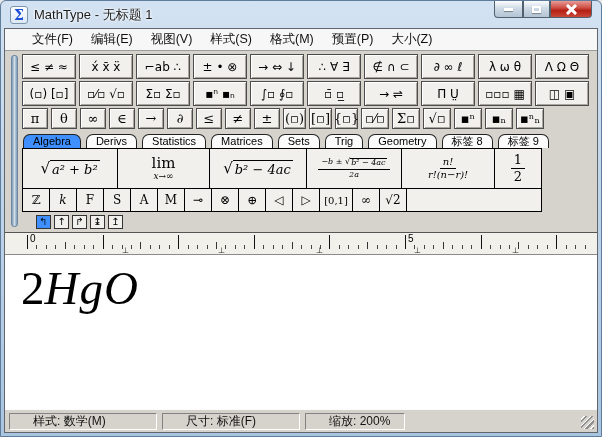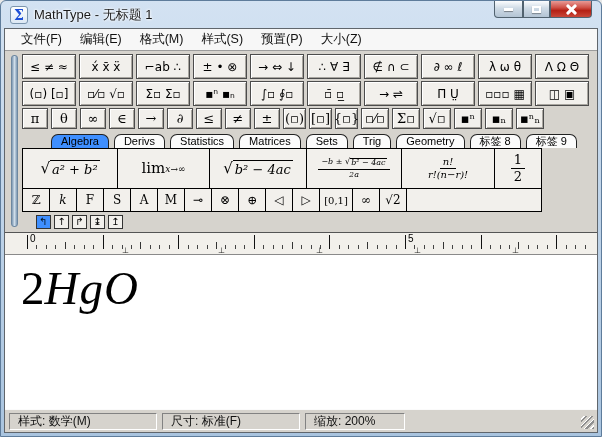--- a/index.html
+++ b/index.html
@@ -19,46 +19,46 @@
   .wbtn.close{width:42px;background:linear-gradient(#f2a early,#c33)}
   .wbtn.close{background:linear-gradient(#e89a95,#d05349 40%,#b52014 60%,#c94738);border-radius:0 0 4px 0;}
   .glyph-min{width:9px;height:3px;background:#fff;box-shadow:0 1px 1px rgba(0,0,0,.4);}
   .glyph-max{width:9px;height:7px;border:2px solid #fff;box-shadow:0 1px 1px rgba(0,0,0,.3);}
   .glyph-close{position:relative;width:11px;height:11px;}
   .glyph-close::before,.glyph-close::after{content:"";position:absolute;left:4px;top:-1px;width:3px;height:13px;background:#fff;border-radius:1px;}
   .glyph-close::before{transform:rotate(45deg);}
   .glyph-close::after{transform:rotate(-45deg);}
   
   .client{flex:1;display:flex;flex-direction:column;background:#d6d3cd;border:1px solid #60666c;min-height:0;}
-  .menubar{height:22px;background:#f7f7f7;display:flex;align-items:center;padding:0 7px;border-bottom:1px solid #9b9b9b;flex:none;}
+  .menubar{height:22px;background:#f7f7f7;display:flex;align-items:center;padding:0 18px;border-bottom:1px solid #9b9b9b;flex:none;}
   .menu-item{font-size:12.5px;color:#111;padding:2px 9px;}
   
   .toolbars{position:relative;background:#d6d3cd;padding:3px 2px 2px 17px;border-bottom:1px solid #555;flex:none;}
   .tb-handle{position:absolute;left:6px;top:4px;width:7px;height:172px;border-radius:3px;
     background:linear-gradient(90deg,#7e99b4,#cfdde9 50%,#7e99b4);border:1px solid #6d87a0;}
   .tbrow{display:flex;gap:3px;margin-bottom:2px;}
   .tbtn{height:25px;background:#f2f0ec;border:1px solid #4c4c4c;box-shadow:inset 1px 1px 0 #fff,inset -1px -1px 0 #a9a6a0;
     font-family:"DejaVu Sans",sans-serif;font-size:12px;color:#000;display:flex;align-items:center;justify-content:center;padding:0;}
   .w54{width:54px;}
   .tbrow.small .tbtn{height:21px;font-family:"DejaVu Serif",serif;font-size:13px;}
   .w26{width:26px;} .w23{width:23px;} .w28{width:28px;font-size:11px;}
   
   .tabs{display:flex;gap:5px;margin:3px 0 0 1px;align-items:flex-end;height:16px;}
   .tab{font-size:11px;line-height:13px;padding:0 9px;background:#fbfbfb;border:1px solid #222;border-bottom:none;
     border-radius:7px 7px 0 0;color:#000;white-space:nowrap;}
-  .tab.sel{background:#3f8fff;margin-left:28px;}
+  .tab.sel{background:#3f8fff;}
   .palette{width:520px;border:1px solid #000;background:#f2f0ec;}
   .bigrow{display:flex;border-bottom:1px solid #000;height:40px;}
   .bigbtn{border-right:1px solid #000;display:flex;align-items:center;justify-content:center;
     font-family:"DejaVu Serif",serif;font-style:italic;font-size:13px;background:#f2f0ec;}
   .bigbtn:last-child{border-right:none;flex:1;}
   .rt{display:inline-flex;align-items:flex-start;}
   .rt .rsign{font-style:normal;font-size:15px;line-height:1.1;}
   .rt .rbody{border-top:1px solid #000;padding:1px 2px 0;}
-  .stack{display:inline-flex;flex-direction:row;align-items:center;line-height:1;}
+  .stack{display:inline-flex;flex-direction:column;align-items:center;line-height:1;}
   .stack .top{font-style:normal;font-size:15px;font-family:"DejaVu Serif",serif;}
   .stack .bot{font-size:9px;margin-top:1px;}
   .frac{display:inline-flex;flex-direction:column;align-items:center;line-height:1.05;}
   .frac .num{border-bottom:1px solid #000;padding:0 3px 1px;}
   .frac .den{padding-top:1px;}
   .f-small{font-size:8px;} .f-mid{font-size:10px;} .f-big{font-size:13px;}
   .rt-inline{display:inline-flex;align-items:flex-start;}
   .rt-inline .rsign{font-style:normal;}
   .rt-inline .rbody{border-top:1px solid #000;padding:0 1px;}
   .smallrow{display:flex;height:22px;}
@@ -83,21 +83,21 @@
   .rnum.n0{left:25px;} .rnum.n5{left:403px;}
   .tabstop{position:absolute;bottom:-1px;font-size:8px;color:#222;line-height:8px;}
   
   .editor{flex:1;background:#fff;overflow:hidden;min-height:0;padding:10px 0 0 16px;}
   .equation{font-family:"Liberation Serif","DejaVu Serif",serif;font-size:47px;color:#000;line-height:1;}
   .equation .it{font-style:italic;letter-spacing:1px;}
   
   .statusbar{height:23px;background:#d6d3cd;border-top:1px solid #fbfbfb;display:flex;align-items:center;
     padding:2px 4px;gap:5px;flex:none;position:relative;}
   .spanel{height:17px;border:1px solid;border-color:#828282 #ffffff #ffffff #828282;font-size:12px;color:#111;
-    display:flex;align-items:center;padding:0 8px;white-space:nowrap;}
+    display:flex;align-items:center;padding:0 23px;white-space:nowrap;}
   .sp1{width:148px;} .sp2{width:138px;} .sp3{width:100px;} .sp4{width:122px;gap:8px;}
   .swatch{width:38px;height:11px;border:1px solid #555;}
   .grip{position:absolute;right:3px;bottom:3px;width:13px;height:13px;
     background:repeating-linear-gradient(135deg,transparent 0 2px,#fff 2px 3px,#8f8f8f 3px 4.5px);}
 </style>
 </head>
 <body>
 
 <div class="window">
 
@@ -115,22 +115,23 @@
           <span class="glyph-close"></span>
         </div>
     </div>
   </div>
 
   <div class="client">
 
     <div class="menubar">
       <span class="menu-item">文件(F)</span>
       <span class="menu-item">编辑(E)</span>
+      <span class="menu-item">视图(V)</span>
+      <span class="menu-item">样式(S)</span>
       <span class="menu-item">格式(M)</span>
-      <span class="menu-item">样式(S)</span>
       <span class="menu-item">预置(P)</span>
       <span class="menu-item">大小(Z)</span>
     </div>
 
     <div class="toolbars">
       <div class="tb-handle"></div>
 
       <div class="tbrow">
         <button class="tbtn w54">≤ ≠ ≈</button>
         <button class="tbtn w54">x́ x̄ ẍ</button>

